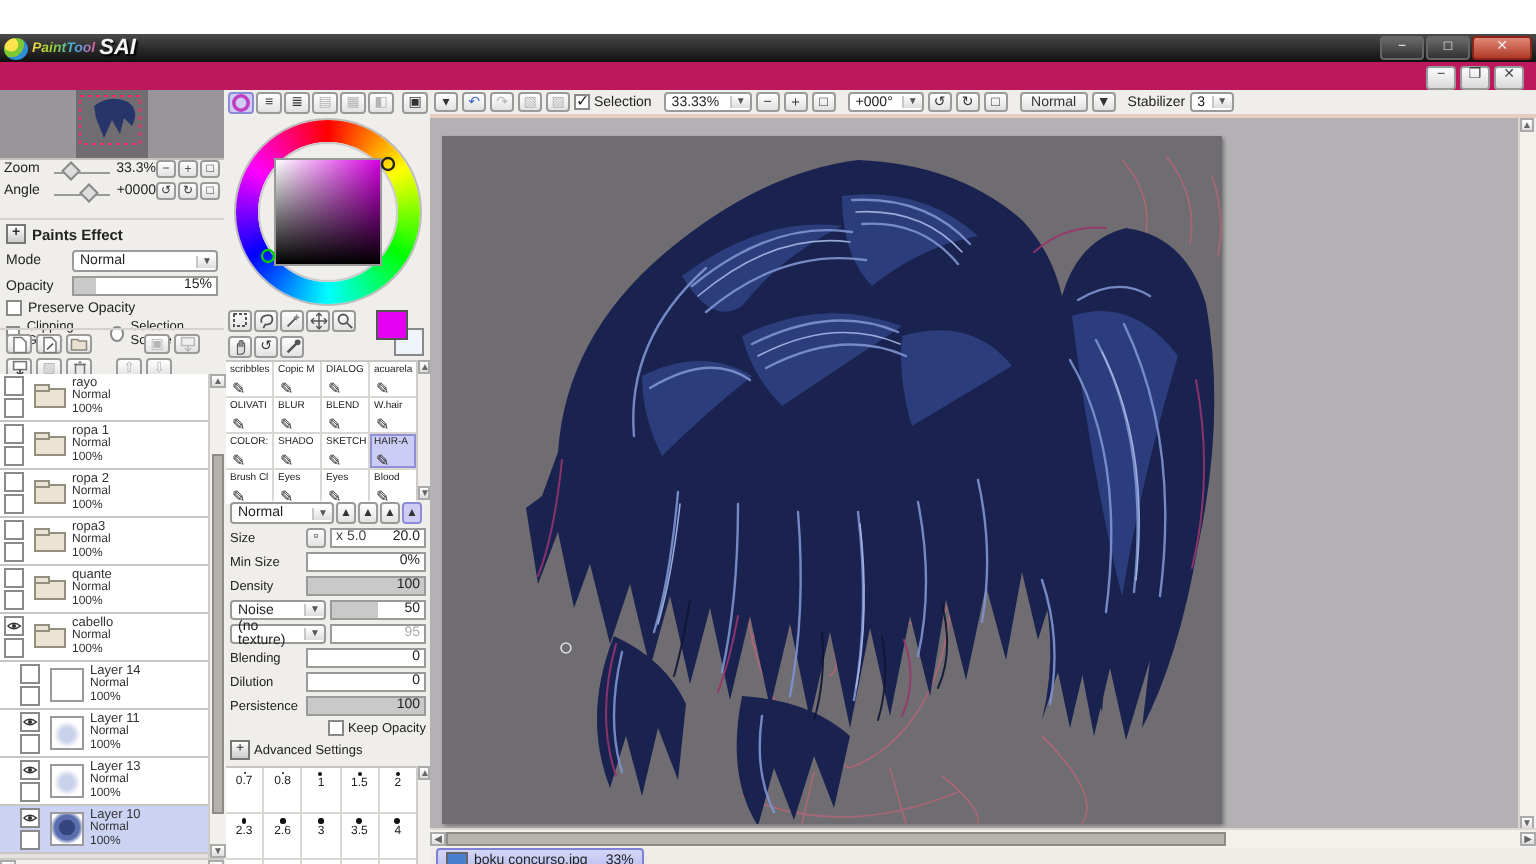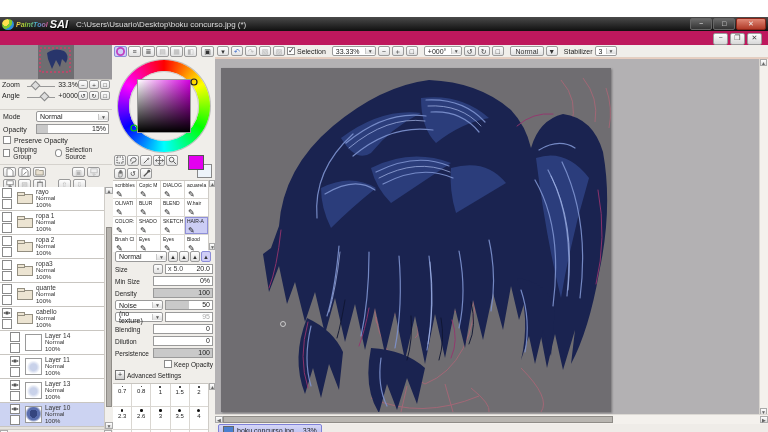--- a/index.html
+++ b/index.html
@@ -137,21 +137,20 @@
 </style>
 </head>
 <body>
 
 <div class="app">
 
   <div class="abs titlebar">
     <span class="logo-splat"></span>
     <span class="brand-pt">PaintTool</span>
     <span class="brand-sai">SAI</span>
-    <span class="tb-title">C:\Users\Usuario\Desktop\boku concurso.jpg (*)</span>
     <span class="tb-btns">
       <span class="tbtn">−</span>
       <span class="tbtn">□</span>
       <span class="tbtn close">✕</span>
     </span>
   </div>
 
   <div class="abs mdi-btns" style="right:3px;top:16px;">
     <span class="mbtn">−</span>
     <span class="mbtn">❐</span>
@@ -190,20 +189,24 @@
         <span>+0000</span>
         <span class="navbtns">
           <span class="btn">↺</span>
           <span class="btn">↻</span>
           <span class="btn">□</span>
         </span>
       </div>
     </div>
 
     <div class="abs" style="left:0;top:64px;width:112px;border-top:1px solid #d5d2cd;">
+      <div class="sect-h">
+        <span class="plus-box">+</span>
+        <span>Paints Effect</span>
+      </div>
       <div class="frow">
         <span class="flbl">Mode</span>
         <span class="dd" style="flex:1;height:11px;">
           <span class="val">Normal</span>
           <span class="arr">▼</span>
         </span>
       </div>
       <div class="frow">
         <span class="flbl">Opacity</span>
         <span class="track" style="flex:1;">

